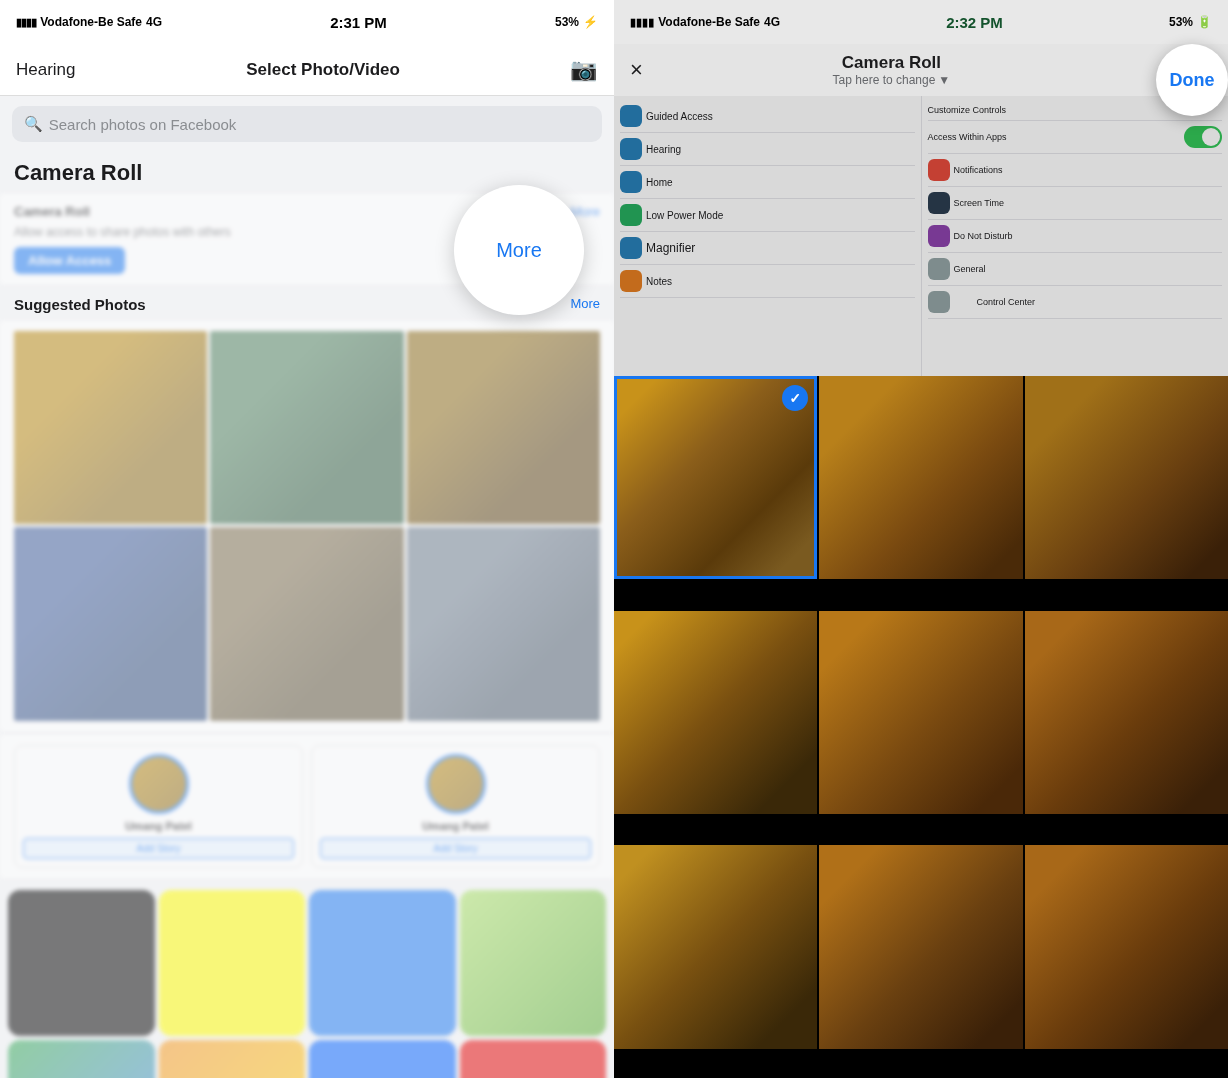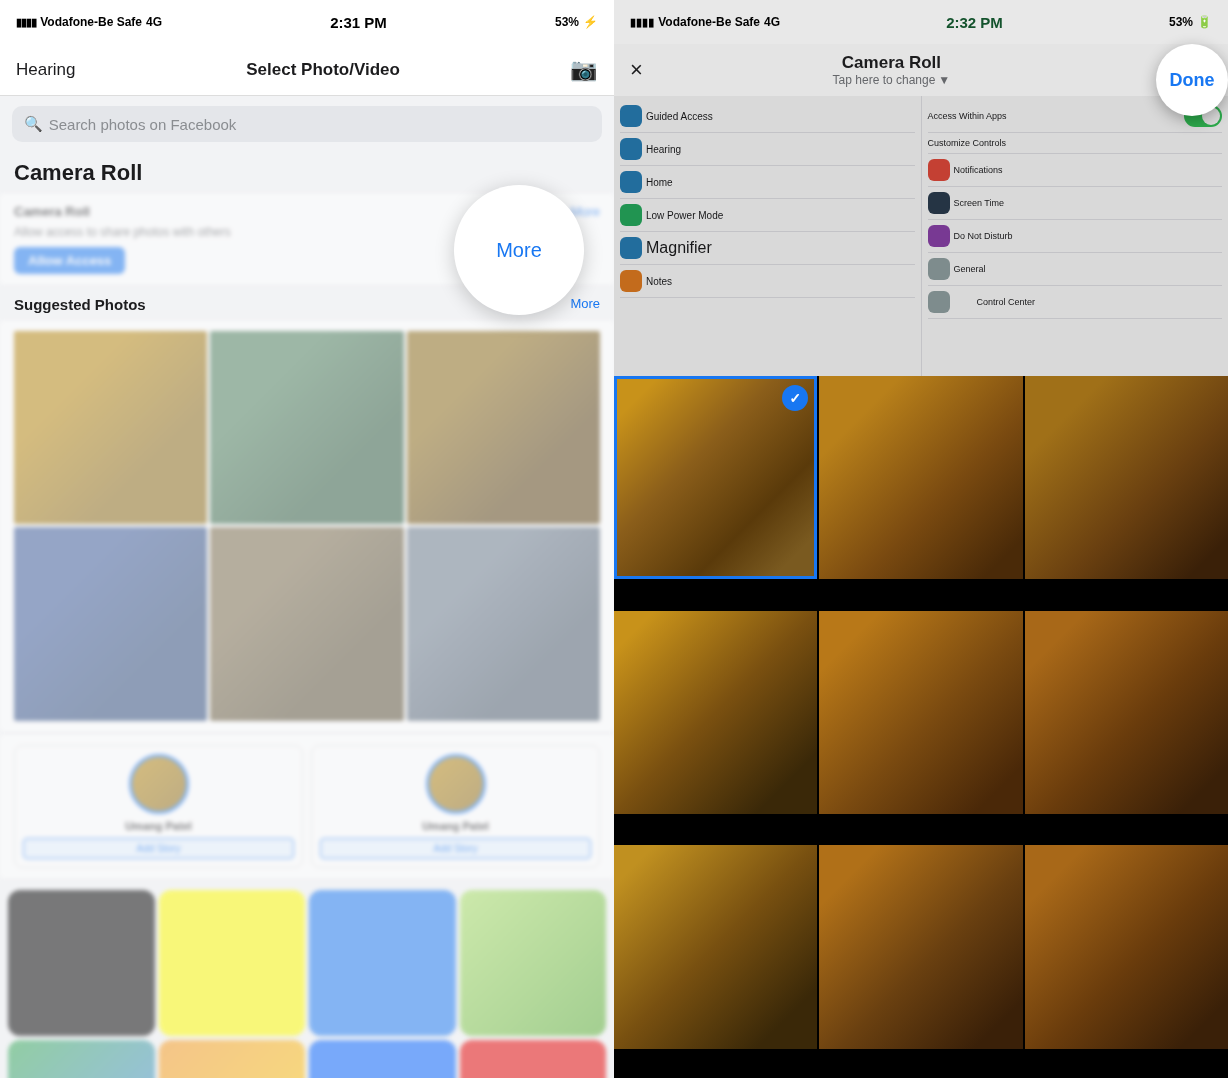--- a/index.html
+++ b/index.html
@@ -494,35 +494,35 @@
       <div class="settings-item">
         <div class="settings-icon icon-blue"></div>
         <span style="font-size:10px;">Home</span>
       </div>
       <div class="settings-item">
         <div class="settings-icon icon-green"></div>
         <span style="font-size:10px;">Low Power Mode</span>
       </div>
       <div class="settings-item">
         <div class="settings-icon icon-blue"></div>
-        <span style="font-size:16px;">Magnifier</span>
+        <span style="font-size:12px;">Magnifier</span>
       </div>
       <div class="settings-item">
         <div class="settings-icon icon-orange"></div>
         <span style="font-size:10px;">Notes</span>
       </div>
     </div>
 
     <div class="settings-col" style="background:#fff;">
       <div class="settings-item">
+        <span style="font-size:9px;">Customize Controls</span>
+      </div>
+      <div class="settings-item">
         <span style="font-size:9px;flex:1;">Access Within Apps</span>
         <div class="toggle"></div>
-      </div>
-      <div class="settings-item">
-        <span style="font-size:9px;">Customize Controls</span>
       </div>
       <div class="settings-item">
         <div class="settings-icon icon-red"></div>
         <span style="font-size:9px;">Notifications</span>
       </div>
       <div class="settings-item">
         <div class="settings-icon icon-dark"></div>
         <span style="font-size:9px;">Screen Time</span>
       </div>
       <div class="settings-item">

